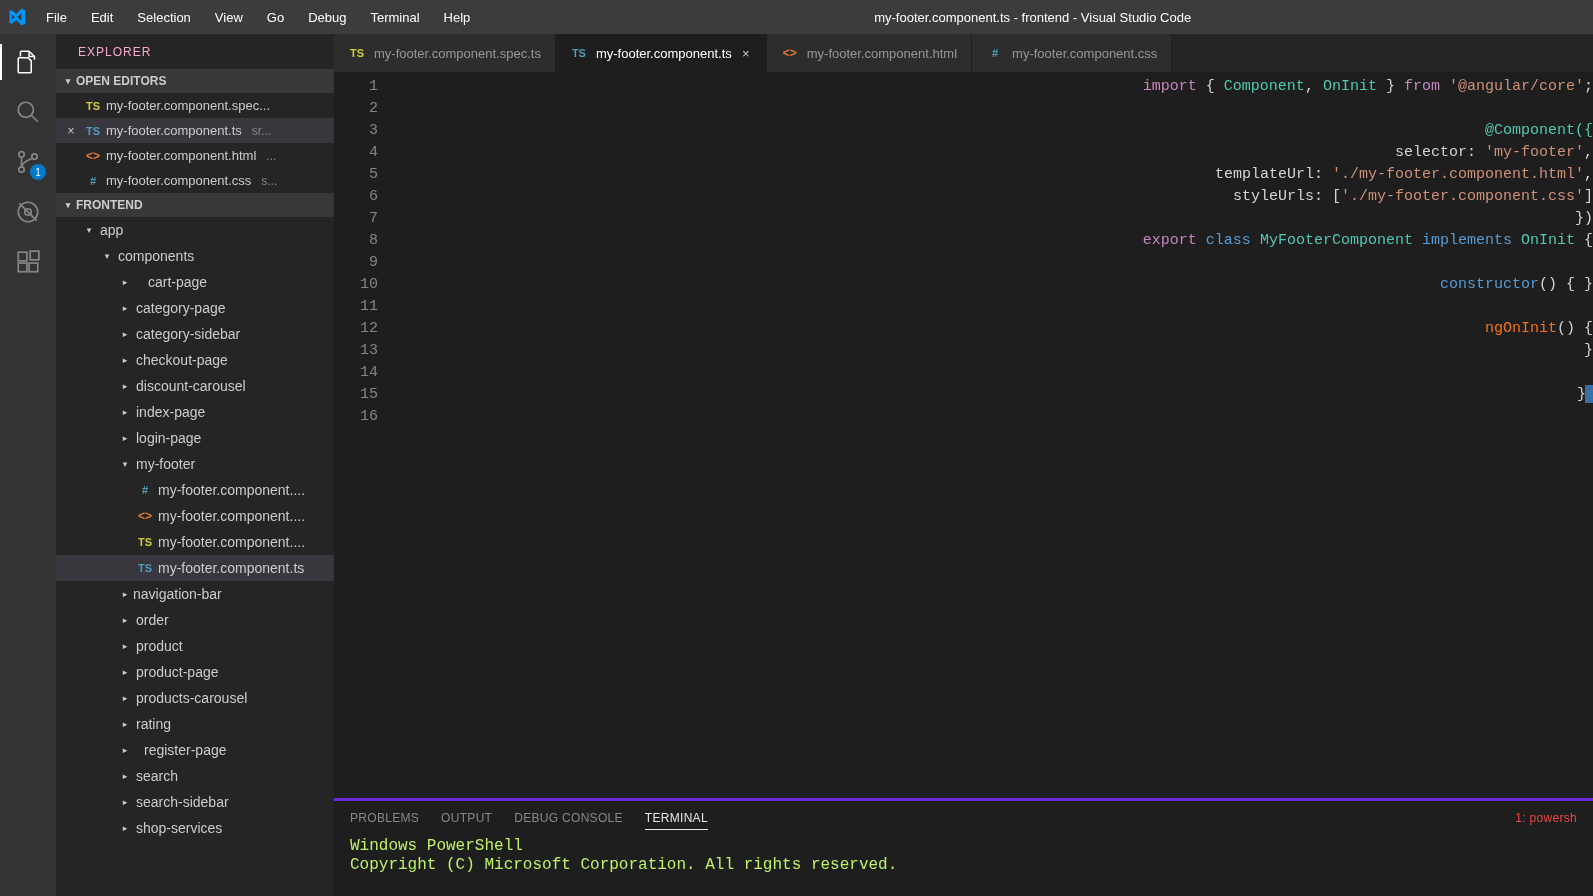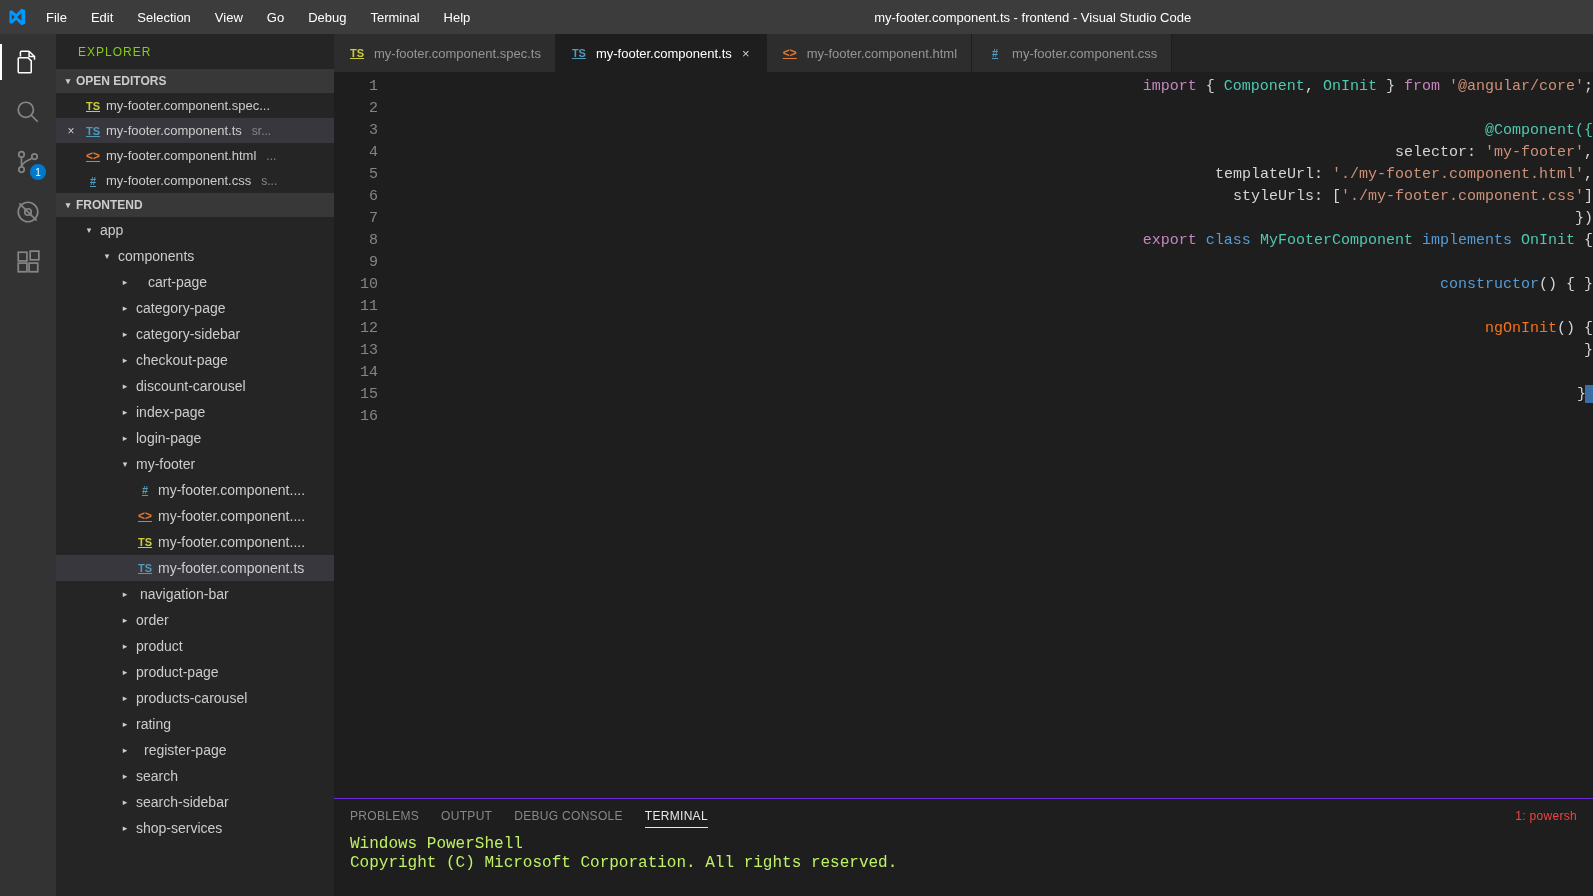--- a/index.html
+++ b/index.html
@@ -90,21 +90,21 @@
   flex-direction: column;
   overflow: hidden;
 }
 .sidebar-title {
   height: 35px;
   display: flex;
   align-items: center;
   padding-left: 22px;
   font-size: 12px;
   letter-spacing: 1px;
-  color: #84cc16;
+  color: #f9a8d4;
 }
 .section-header {
   height: 24px;
   background: #383838;
   display: flex;
   align-items: center;
   padding-left: 4px;
   font-size: 12px;
   font-weight: 700;
   color: #cccccc;
@@ -123,21 +123,21 @@
   padding-left: 6px;
   font-size: 13px;
   color: #cccccc;
   cursor: pointer;
   gap: 4px;
   white-space: nowrap;
   overflow: hidden;
 }
 .open-editor-row.active { background: #37373d; }
 .close-x { width: 18px; text-align: center; font-size: 12px; color: #cccccc; }
-.fileicon { width: 18px; text-align: center; font-size: 11px; font-weight: 700; text-decoration: underline; }
+.fileicon { width: 18px; text-align: center; font-size: 11px; font-weight: 700; }
 .fi-ts { color: #519aba; }
 .fi-html { color: #e37933; font-size: 12px; }
 .fi-css { color: #519aba; }
 .fi-tsspec { color: #cbcb41; }
 .suffix { color: #888888; margin-left: 6px; font-size: 12px; }
 .tree { flex: 1; overflow: auto; }
 .tree-row {
   height: 26px;
   display: flex;
   align-items: center;
@@ -202,21 +202,21 @@
 .cursor {
   display: inline-block;
   width: 8px;
   height: 18px;
   background: #3a6ea5;
   vertical-align: text-bottom;
   margin-left: -1px;
 }
 .panel {
   height: 98px;
-  border-top: 1px solid #6d28d9;
+  border-top: 3px solid #6d28d9;
   background: #1e1e1e;
   display: flex;
   flex-direction: column;
 }
 .panel-tabs {
   height: 34px;
   display: flex;
   align-items: center;
   padding: 0 16px;
   gap: 22px;
@@ -390,21 +390,21 @@
         <div class="tree-row" style="padding-left: 80px;">
           <span class="fileicon fi-tsspec">TS</span>
           <span style="margin-left:4px">my-footer.component....</span>
         </div>
         <div class="tree-row selected" style="padding-left: 80px;">
           <span class="fileicon fi-ts">TS</span>
           <span style="margin-left:4px">my-footer.component.ts</span>
         </div>
         <div class="tree-row" style="padding-left: 62px;">
           <span class="tree-twisty">▸</span>
-          <span style="margin-left:8px">navigation-bar</span>
+          <span style="margin-left:1px">navigation-bar</span>
         </div>
         <div class="tree-row" style="padding-left: 62px;">
           <span class="tree-twisty">▸</span>
           <span style="margin-left:4px">order</span>
         </div>
         <div class="tree-row" style="padding-left: 62px;">
           <span class="tree-twisty">▸</span>
           <span style="margin-left:4px">product</span>
         </div>
         <div class="tree-row" style="padding-left: 62px;">

